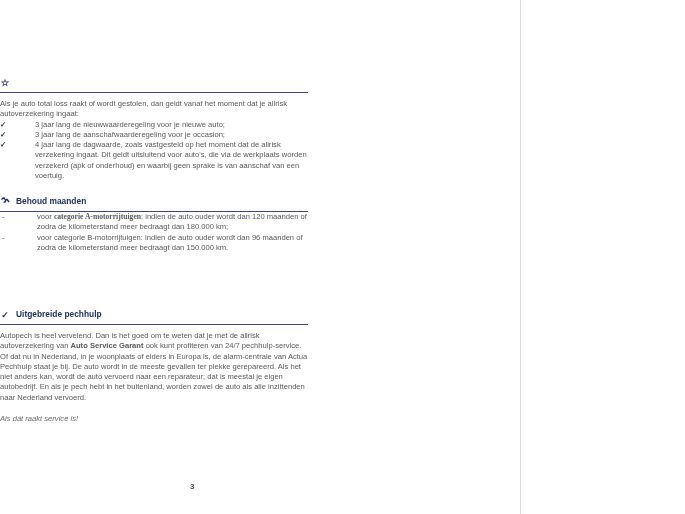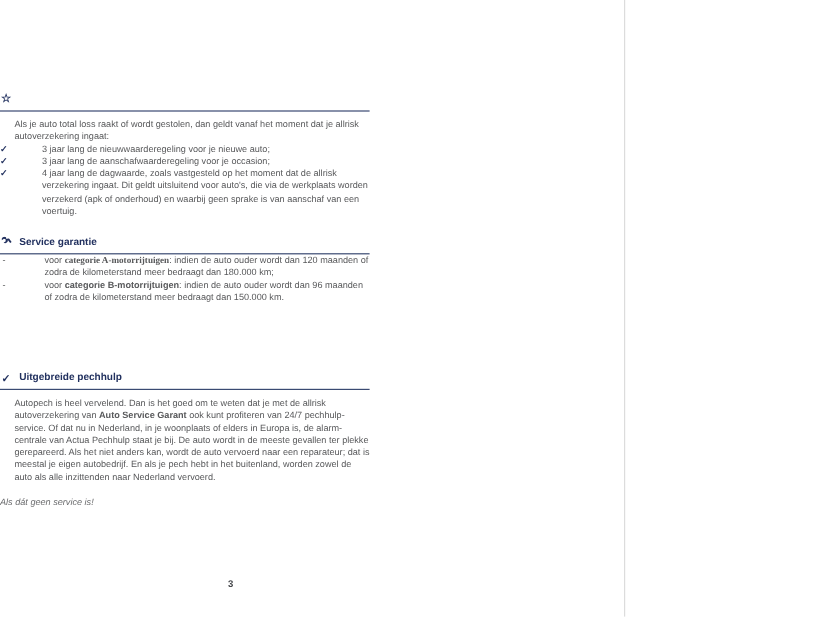--- a/index.html
+++ b/index.html
@@ -26,21 +26,21 @@
   }
   .sec-icon { flex:none; width:10px; text-align:center; color:#22315f; }
   .star-glyph { font-size:9.5px; line-height:10px; }
   .check-glyph { font-size:9px; font-weight:bold; line-height:10px; }
   .sec-rule {
     border:none; border-top:1px solid #3a4a72;
     margin:4px 0 0 0; height:0;
   }
   .body-text {
     font-size:7.6px; line-height:10.3px; color:#58595b;
-    margin:6px 0 0 12px;
+    margin:6px 0 0 0;
   }
   ul.bullet-list {
     list-style:none; margin:0; padding:0;
     font-size:7.6px; line-height:10.3px; color:#58595b;
   }
   ul.bullet-list li { display:flex; }
   .bullet-marker { flex:none; width:15px; }
   .check-marker { color:#22315f; font-weight:bold; }
   .dash-marker { color:#58595b; padding-left:2px; }
   .bullet-text { flex:1;margin-left:20px; }
@@ -81,38 +81,38 @@
   </ul>
 </div>
 
 <div class="content-col section sec-2">
   <div class="sec-header">
     <span class="sec-icon">
       <svg class="wrench-svg" width="9" height="9" viewBox="0 0 16 16" aria-hidden="true">
         <path fill="#22315f" d="M6.1 1.3a4.2 4.2 0 0 0-4.6.9 4.2 4.2 0 0 0-.9 4.6l2.8-2.8 2.6.6.6 2.6-2.8 2.8a4.2 4.2 0 0 0 4.6-.9c1.1-1.1 1.5-2.7 1-4.1l4.1 4.1 1.9-1.9-4.1-4.1c-1.4-.4-3 0-4.1 1z" transform="rotate(8 8 8)"></path>
       </svg>
     </span>
-    <span>Service garantie</span>
+    <span>Behoud maanden</span>
   </div>
   <hr class="sec-rule">
   <ul class="bullet-list">
     <li>
       <span class="bullet-marker dash-marker">-</span>
       <span class="bullet-text"><span>voor </span><span style="font-weight: 700; font-family: Liberation Serif, serif;">categorie A-motorrijtuigen</span><span>: indien de auto ouder wordt dan 120 maanden of zodra de kilometerstand meer bedraagt dan 180.000 km;</span></span>
     </li>
     <li>
       <span class="bullet-marker dash-marker">-</span>
-      <span class="bullet-text"><span>voor </span><span style="font-weight: 700;">categorie B-motorrijtuigen</span><span>: indien de auto ouder wordt dan 96 maanden of zodra de kilometerstand meer bedraagt dan 150.000 km.</span></span>
+      <span class="bullet-text"><span>voor </span><span style="font-weight: 400;">categorie B-motorrijtuigen</span><span>: indien de auto ouder wordt dan 96 maanden of zodra de kilometerstand meer bedraagt dan 150.000 km.</span></span>
     </li>
   </ul>
 </div>
 
 <div class="content-col section sec-3">
   <div class="sec-header">
     <span class="sec-icon check-glyph">✓</span>
     <span>Uitgebreide pechhulp</span>
   </div>
   <hr class="sec-rule">
   <p class="body-text"><span>Autopech is heel vervelend. Dan is het goed om te weten dat je met de allrisk autoverzekering van </span><span style="font-weight: 700;">Auto Service Garant</span><span> ook kunt profiteren van 24/7 pechhulp-service. Of dat nu in Nederland, in je woonplaats of elders in Europa is, de alarm-centrale van Actua Pechhulp staat je bij. De auto wordt in de meeste gevallen ter plekke gerepareerd. Als het niet anders kan, wordt de auto vervoerd naar een reparateur; dat is meestal je eigen autobedrijf. En als je pech hebt in het buitenland, worden zowel de auto als alle inzittenden naar Nederland vervoerd.</span></p>
-  <p class="service-note">Als dát geen service is!</p>
+  <p class="service-note">Als dát raakt service is!</p>
 </div>
 
 <div class="page-number">3</div>
 
 </body></html>

